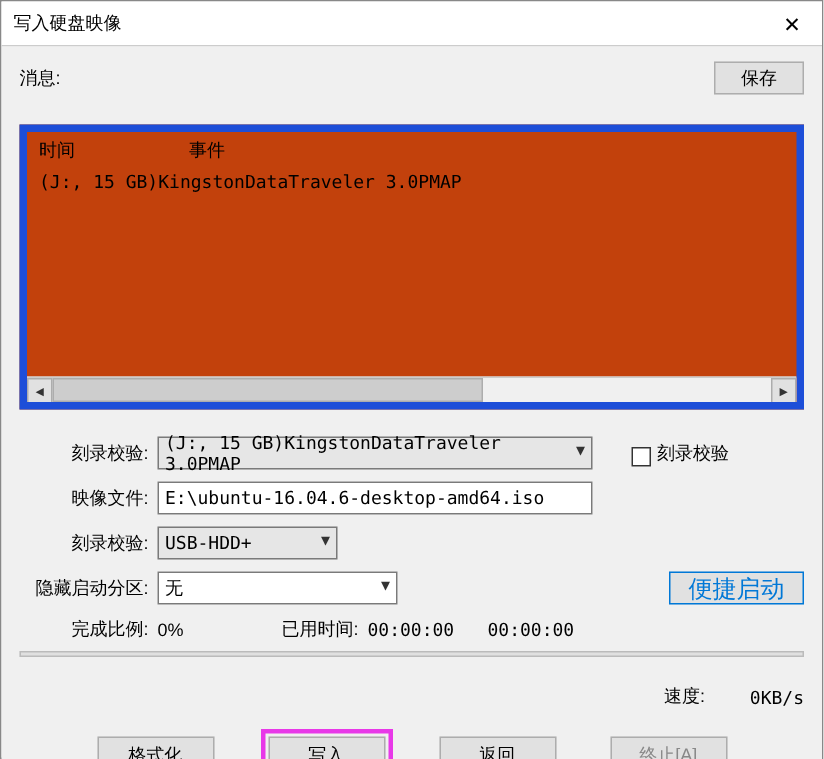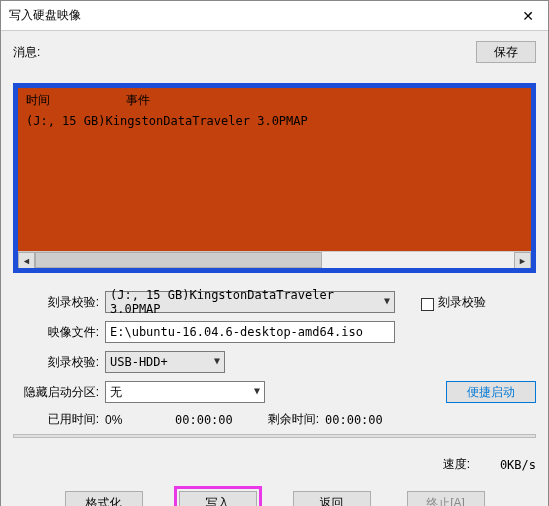--- a/index.html
+++ b/index.html
@@ -159,21 +159,21 @@
   .highlight-write {
     outline: 3px solid #e838e8;
     outline-offset: 2px;
   }
   .convenient-btn {
     min-width: 90px;
     height: 22px;
     background: #e1e1e1;
     border: 1px solid #0078d7;
     color: #0078d7;
-    font-size: 12px;
+    font-size: 16px;
     cursor: pointer;
   }
   .mono { font-family: "SimSun","NSimSun","Consolas", monospace; }
 </style>
 </head>
 <body>
 
 <div class="window">
   <div class="titlebar">
     <span class="title-text">写入硬盘映像</span>
@@ -239,24 +239,24 @@
         <div class="flabel">隐藏启动分区:</div>
         <div class="combo" style="width:160px;background:#fff">
           <span>无</span>
           <span class="caret">▼</span>
         </div>
         <div style="flex:1"></div>
         <button class="convenient-btn">便捷启动</button>
       </div>
 
       <div class="statrow">
-        <div class="cell" style="width:92px;justify-content:flex-end;padding-right:6px">已用时间:</div>
+        <div class="cell" style="width:92px;justify-content:flex-end;padding-right:6px">完成比例:</div>
         <div class="cell" style="width:70px">0%</div>
+        <div class="cell" style="width:70px;justify-content:flex-end;padding-right:6px">已用时间:</div>
         <div class="cell mono" style="width:80px">00:00:00</div>
-        <div class="cell" style="width:70px;justify-content:flex-end;padding-right:6px">剩余时间:</div>
         <div class="cell mono">00:00:00</div>
       </div>
 
       <div style="height:6px"></div>
       <div style="height:4px;background:#e0e0e0;border:1px solid #bbb;margin:0 0 0 0"></div>
 
       <div class="statrow" style="justify-content:flex-end;margin-top:18px">
         <div class="cell" style="padding-right:6px">速度:</div>
         <div class="cell mono" style="width:60px;justify-content:flex-end">0KB/s</div>
       </div>

